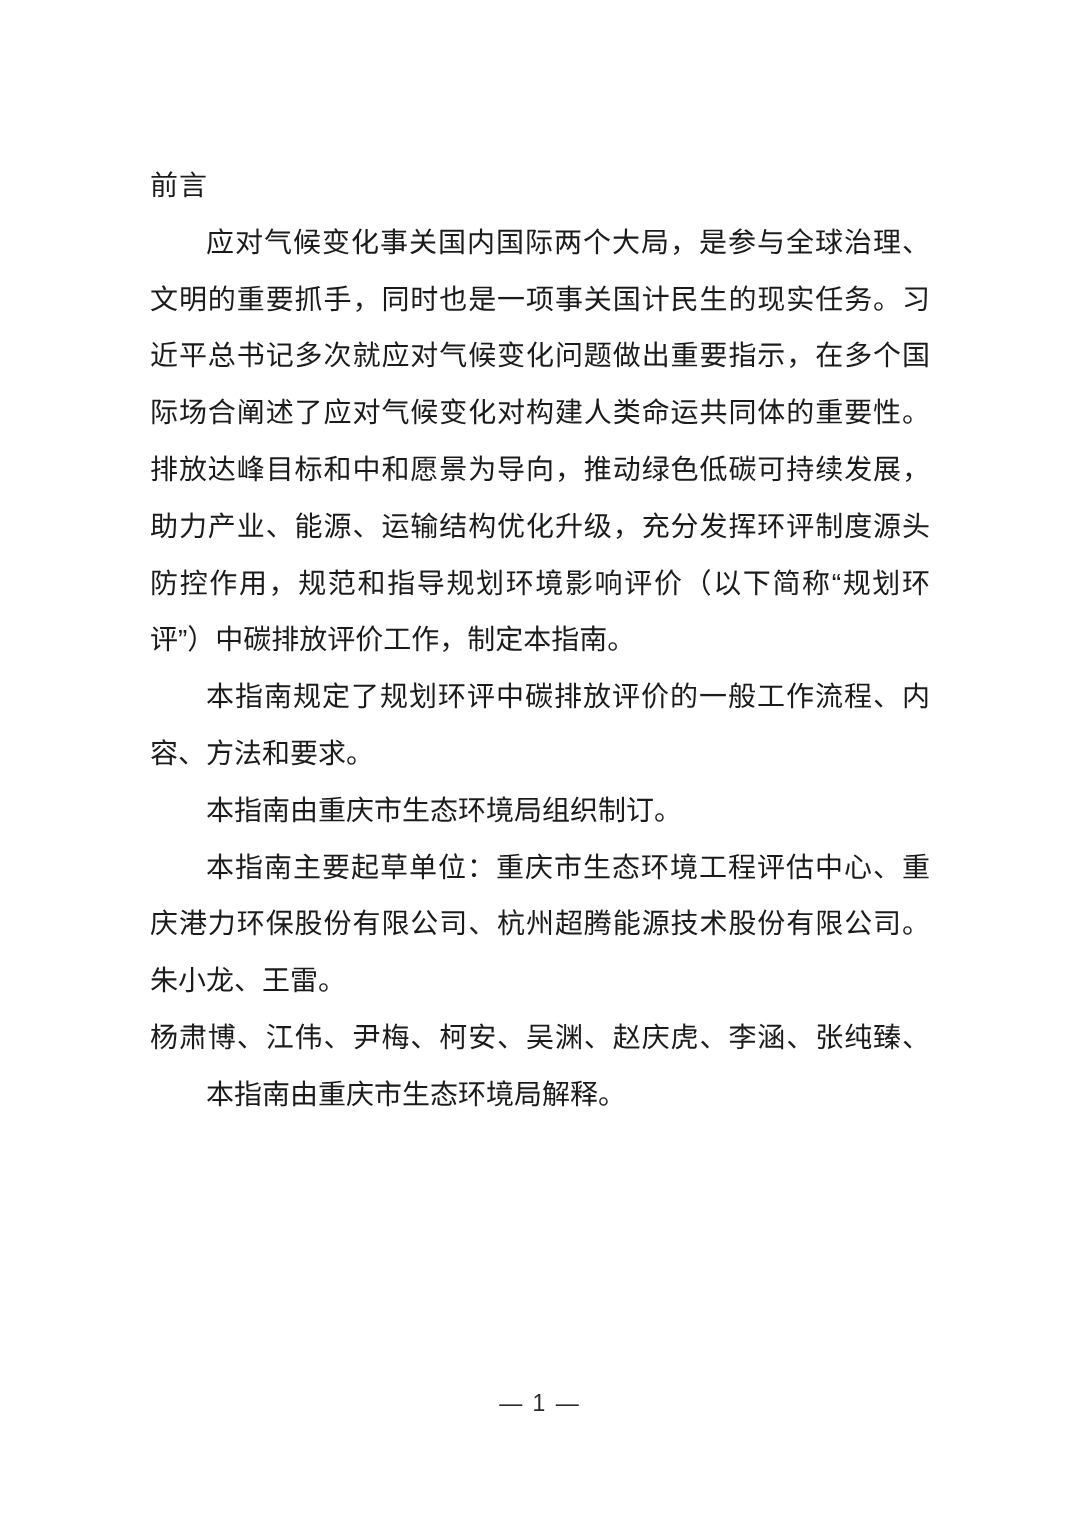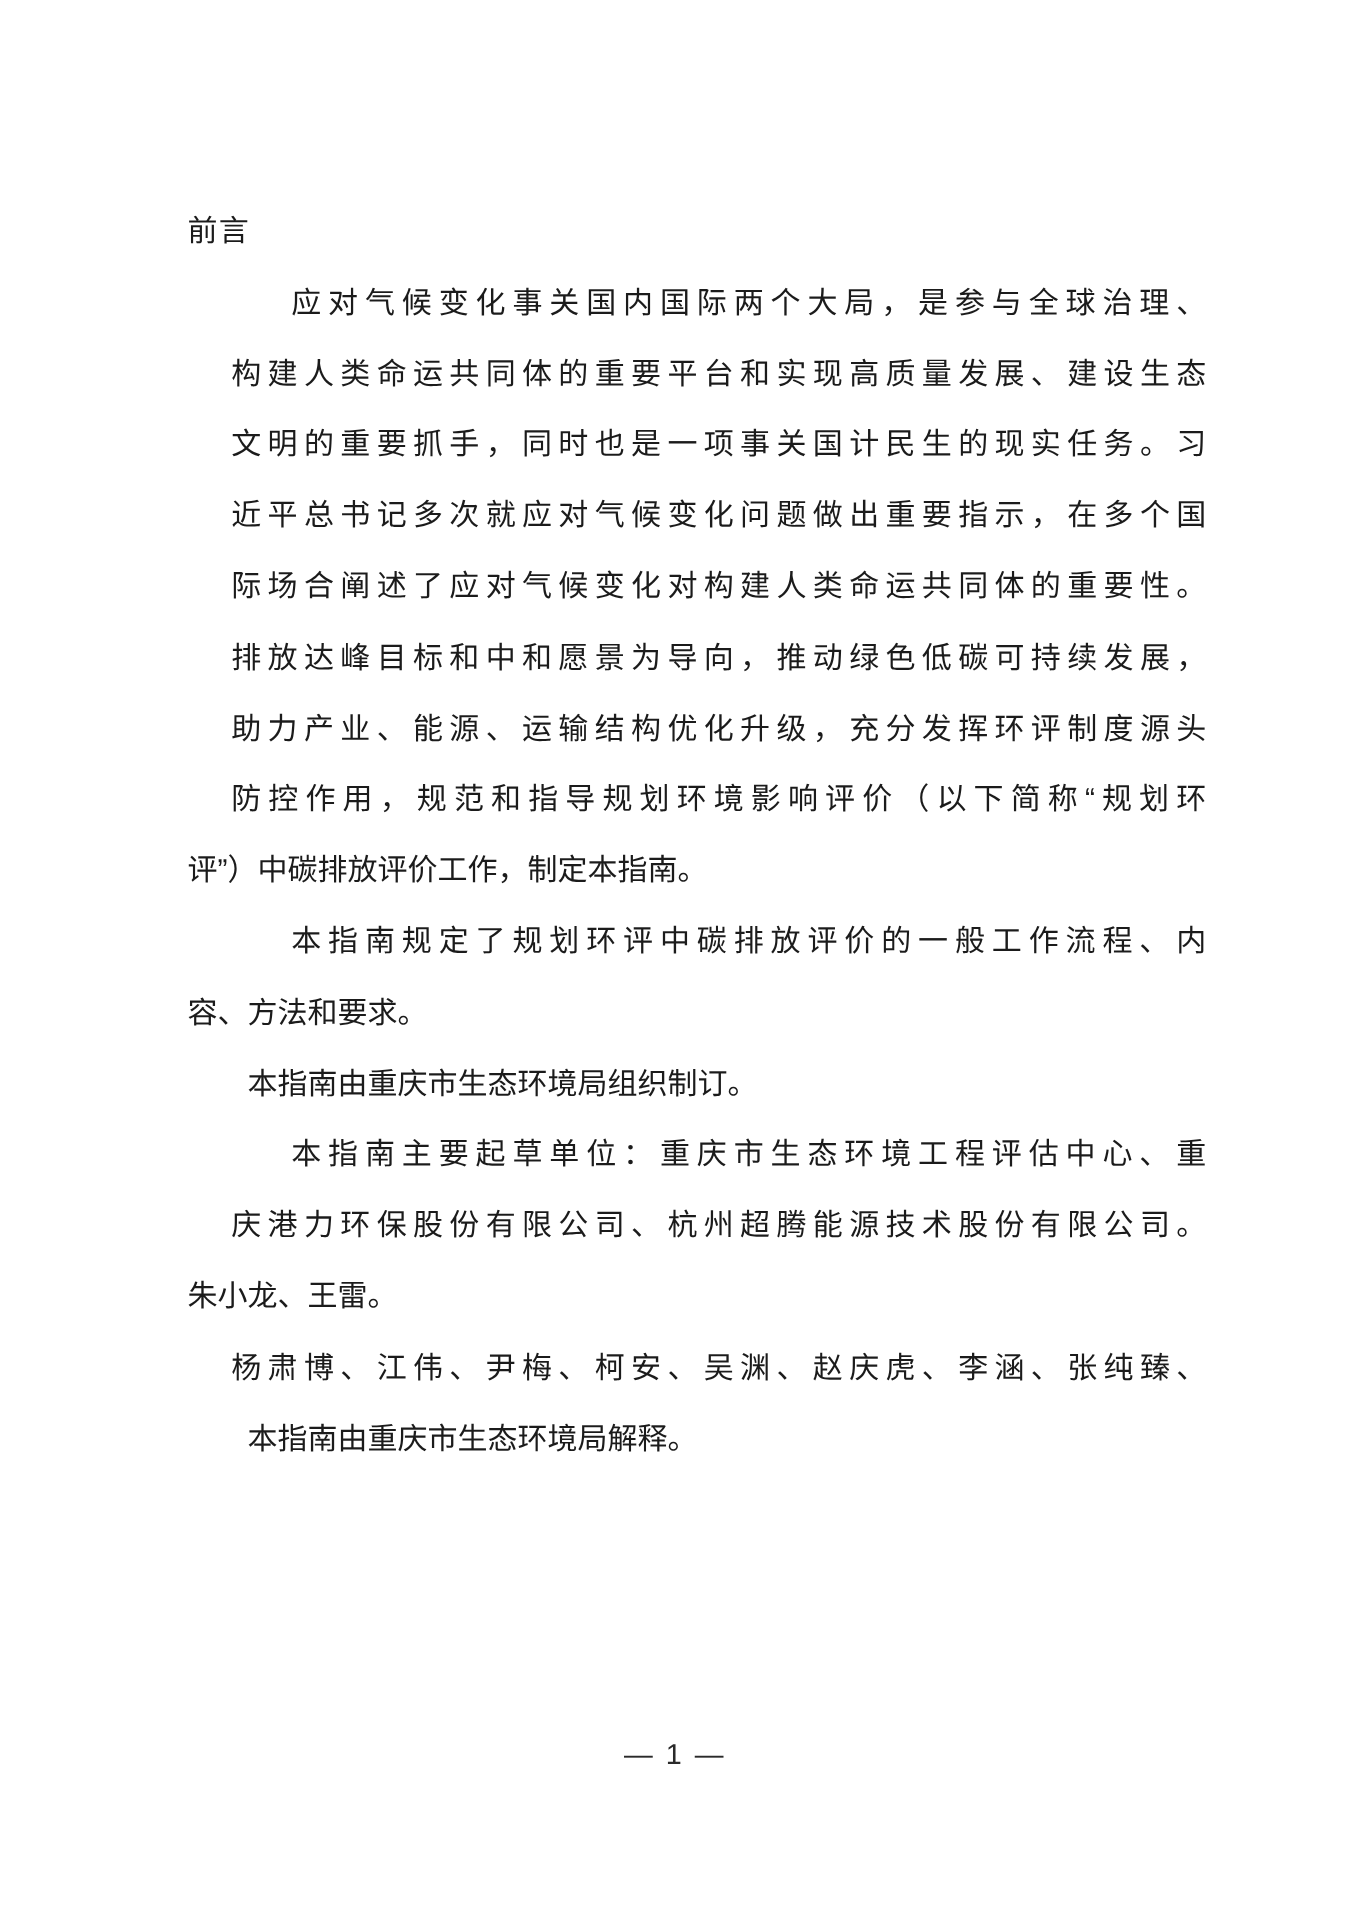--- a/index.html
+++ b/index.html
@@ -14,39 +14,38 @@
     background: #ffffff;
     overflow: hidden;
     font-family: "Liberation Sans", sans-serif;
     color: #1b1b1b;
   }
   .content {
     position: absolute;
     left: 150px;
     top: 158px;
     width: 780px;
-    font-size: 24px;
+    font-size: 28px;
     line-height: 56.8px;
     font-weight: 400;
   }
   .heading {
     text-align: left;
     font-weight: 500;
     letter-spacing: 1px;
   }
   .line {
     width: 780px;
     white-space: nowrap;
   }
   .line.full {
     text-align: justify;
     text-align-last: justify;
     text-justify: inter-character;
     white-space: normal;
-    margin-left: 35px;
   }
   .line.short {
     text-align: center;
     text-align-last: left;
   }
   .line.indent {
     text-indent: 2em;
   }
   .footer {
     position: absolute;
@@ -60,21 +59,20 @@
   }
 </style>
 </head>
 <body>
 
 <div class="page">
   <div class="content">
     <div class="line heading">前言</div>
     <div id="lines-container">
         <div class="line full indent">应对气候变化事关国内国际两个大局，是参与全球治理、</div>
-        <div class="line full">构建人类命运共同体的重要平台和实现高质量发展、建设生态</div>
         <div class="line full">文明的重要抓手，同时也是一项事关国计民生的现实任务。习</div>
         <div class="line full">近平总书记多次就应对气候变化问题做出重要指示，在多个国</div>
         <div class="line full">际场合阐述了应对气候变化对构建人类命运共同体的重要性。</div>
         <div class="line full">排放达峰目标和中和愿景为导向，推动绿色低碳可持续发展，</div>
         <div class="line full">助力产业、能源、运输结构优化升级，充分发挥环评制度源头</div>
         <div class="line full">防控作用，规范和指导规划环境影响评价（以下简称“规划环</div>
         <div class="line short">评”）中碳排放评价工作，制定本指南。</div>
         <div class="line full indent">本指南规定了规划环评中碳排放评价的一般工作流程、内</div>
         <div class="line short">容、方法和要求。</div>
         <div class="line short indent">本指南由重庆市生态环境局组织制订。</div>

